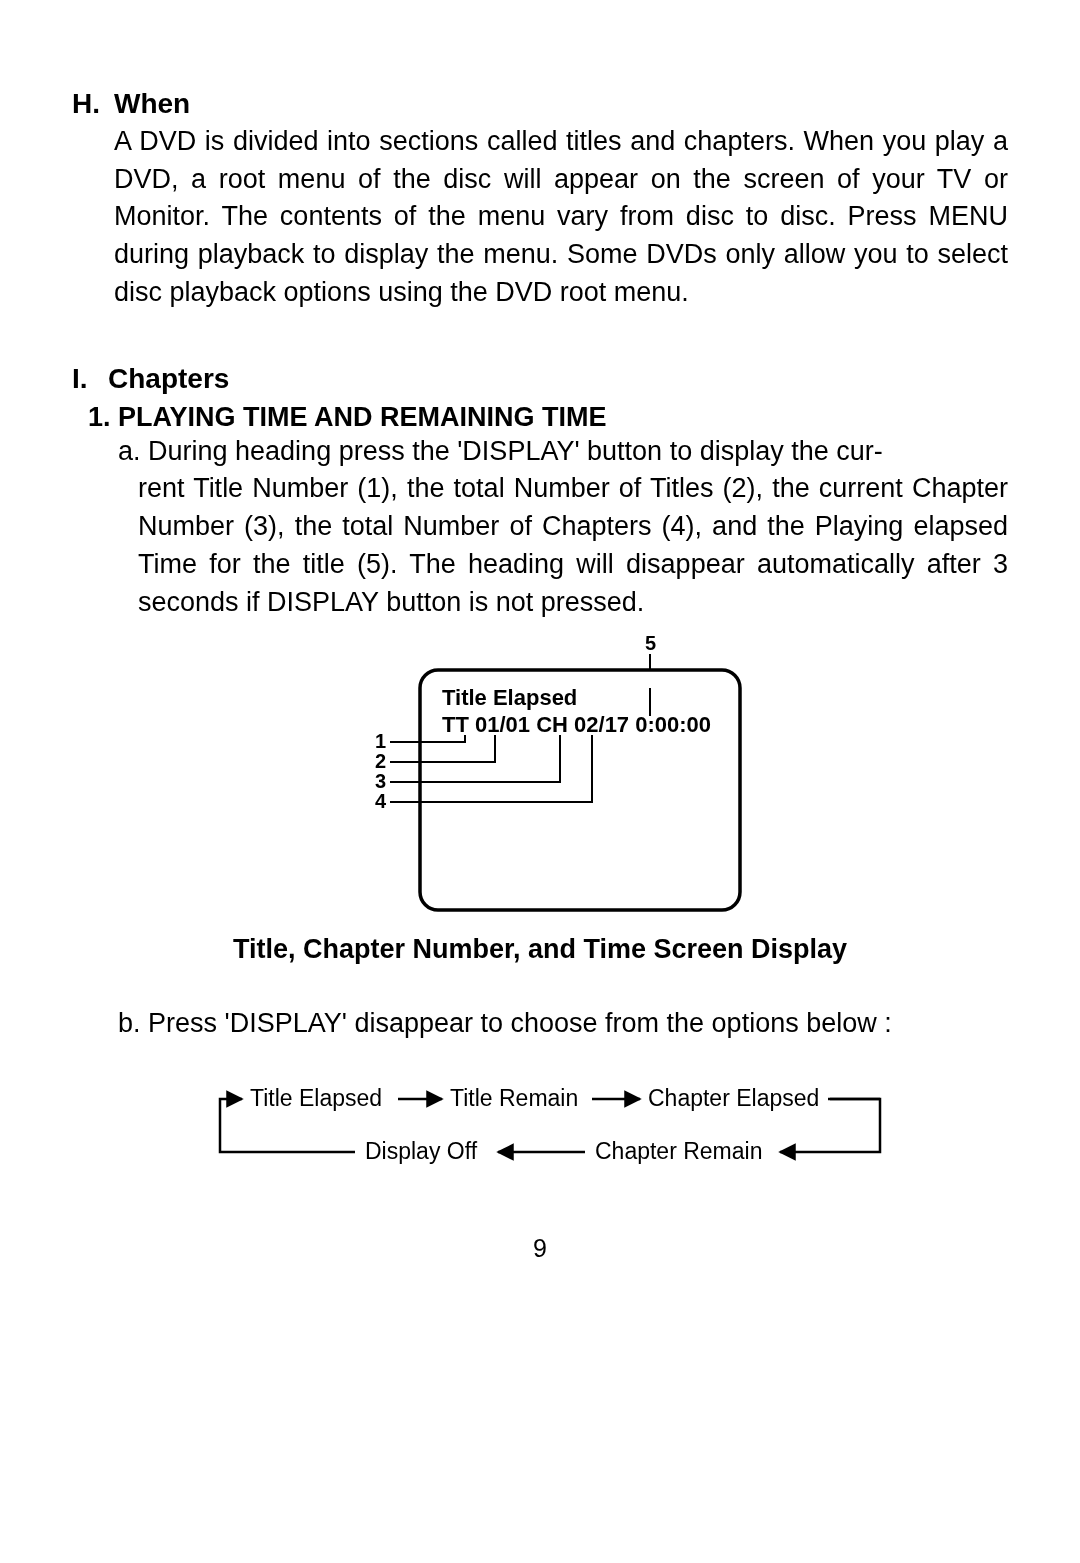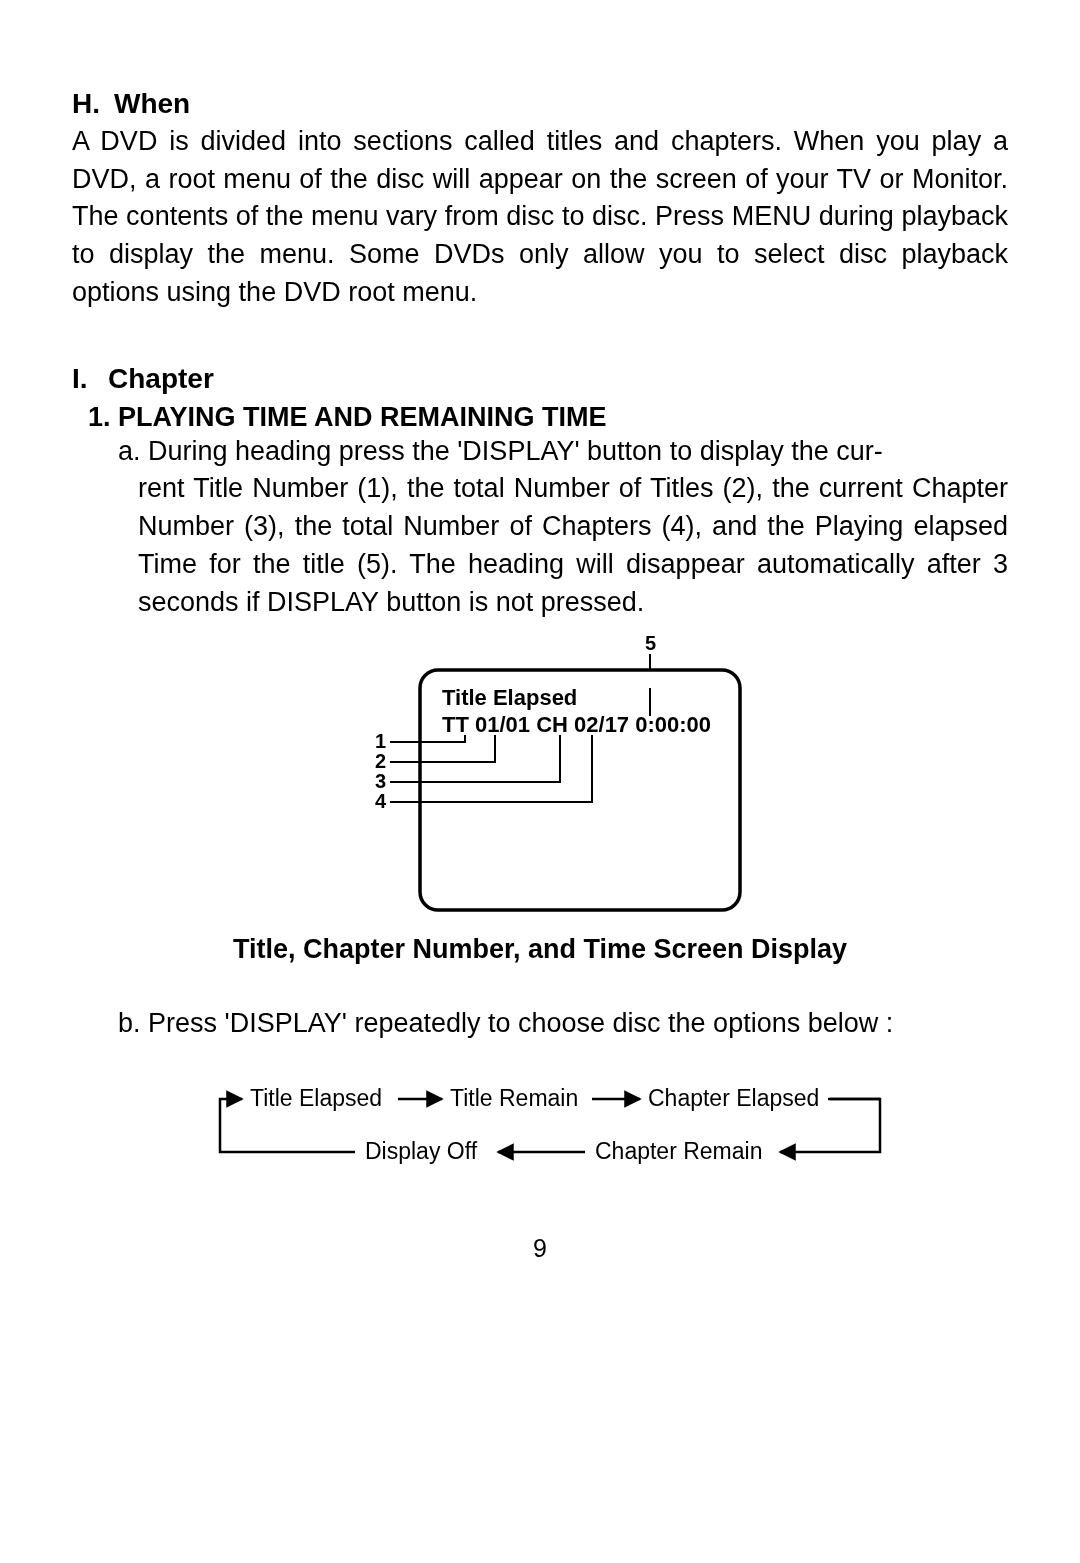--- a/index.html
+++ b/index.html
@@ -21,20 +21,21 @@
     display: flex;
     gap: 16px;
     font-weight: 700;
     font-size: 28px;
     line-height: 1.35;
   }
   .h-row .letter { width: 26px; }
   .body-para {
     font-size: 27px;
     line-height: 1.4;
+    margin-left: 42px;
     text-align: justify;
   }
   .sec-i {
     margin-top: 48px;
   }
   .sub1 {
     font-weight: 700;
     font-size: 27px;
     margin-left: 16px;
     margin-top: 4px;
@@ -86,21 +87,21 @@
 
   <div class="h-row">
     <span class="letter">H.</span>
     <span>When</span>
   </div>
   <div class="body-para">A DVD is divided into sections called titles and chapters. When you play a DVD, a root menu of the disc will appear on the screen of your TV or Monitor. The contents of the menu vary from disc to disc. Press MENU during playback to display the menu. Some DVDs only allow you to select disc playback options using the DVD root menu.</div>
 
   <div class="sec-i">
     <div class="h-row">
       <span class="letter" style="width:20px">I.</span>
-      <span>Chapter</span>
+      <span>Chapters</span>
     </div>
     <div class="sub1">1. PLAYING TIME AND REMAINING TIME</div>
 
     <div class="item-a">
       <span class="lbl">a. During heading press the 'DISPLAY'  button to display the cur-</span>
       <span class="indent">rent  Title Number (1), the total Number of Titles (2), the current Chapter Number (3), the total Number of Chapters (4), and the Playing  elapsed Time for the title (5). The heading will disappear automatically after 3 seconds if DISPLAY button is not pressed.</span>
     </div>
 
     <div class="diagram-wrap">
       <div class="diagram">
@@ -129,21 +130,21 @@
 
           <path d="M90 152 H260 V105" fill="none" stroke="#000" stroke-width="2"></path>
 
           <path d="M90 172 H292 V105" fill="none" stroke="#000" stroke-width="2"></path>
         </svg>
       </div>
     </div>
 
     <div class="caption">Title, Chapter Number, and Time Screen Display</div>
 
-    <div class="item-b" style="margin-top:40px">b. Press 'DISPLAY' repeatedly  to choose disc the options below :</div>
+    <div class="item-b" style="margin-top:40px">b. Press 'DISPLAY' disappear  to choose from the options below :</div>
 
     <div class="flow-wrap">
       <svg width="720" height="120" viewBox="0 0 720 120">
         <defs>
           <marker id="arrow" viewBox="0 0 10 10" refX="9" refY="5" markerWidth="7" markerHeight="7" orient="auto-start-reverse">
             <path d="M 0 0 L 10 5 L 0 10 z" fill="#000"></path>
           </marker>
         </defs>
 
         <text x="70" y="32" font-family="Arial" font-size="23"><tspan>Title Elapsed</tspan></text>

